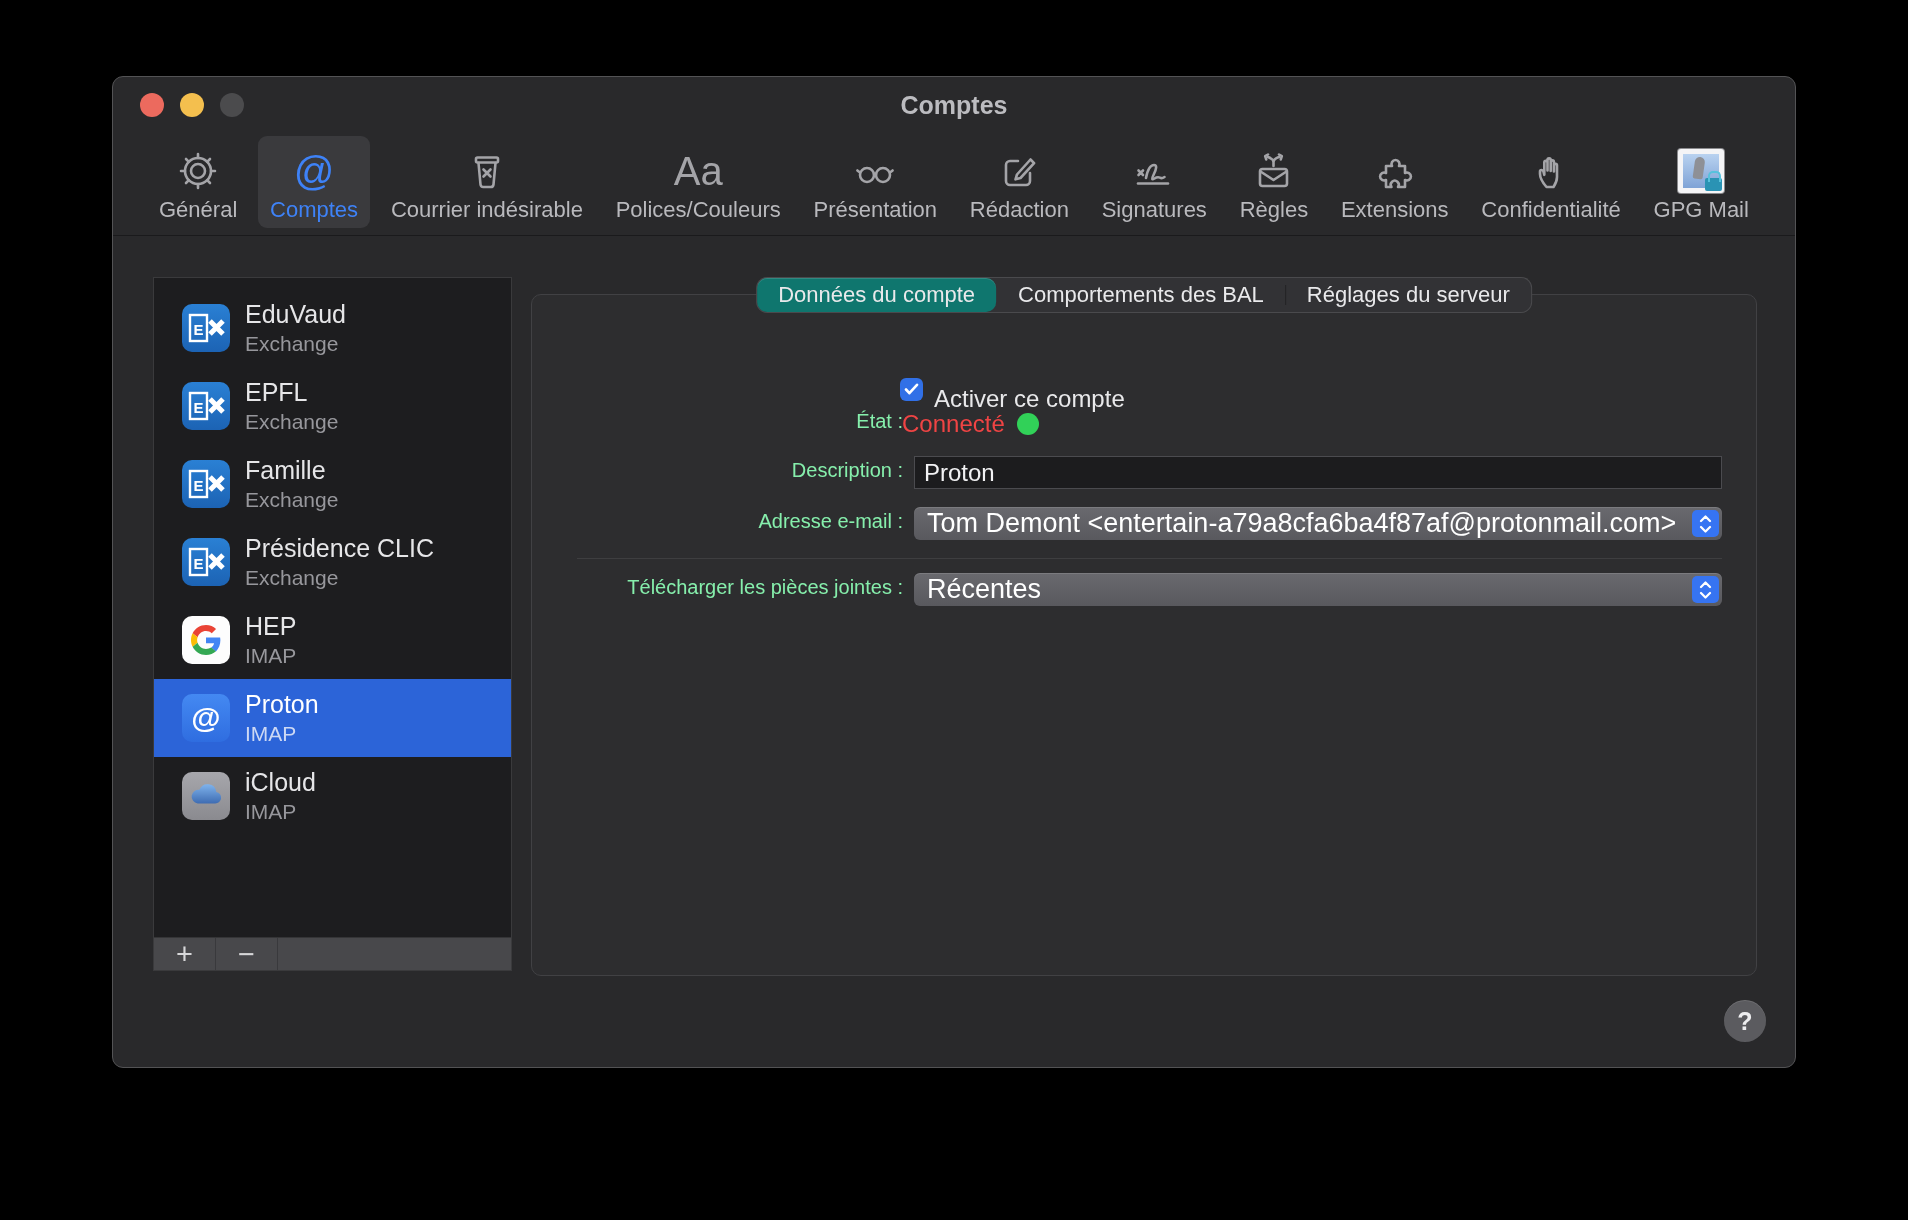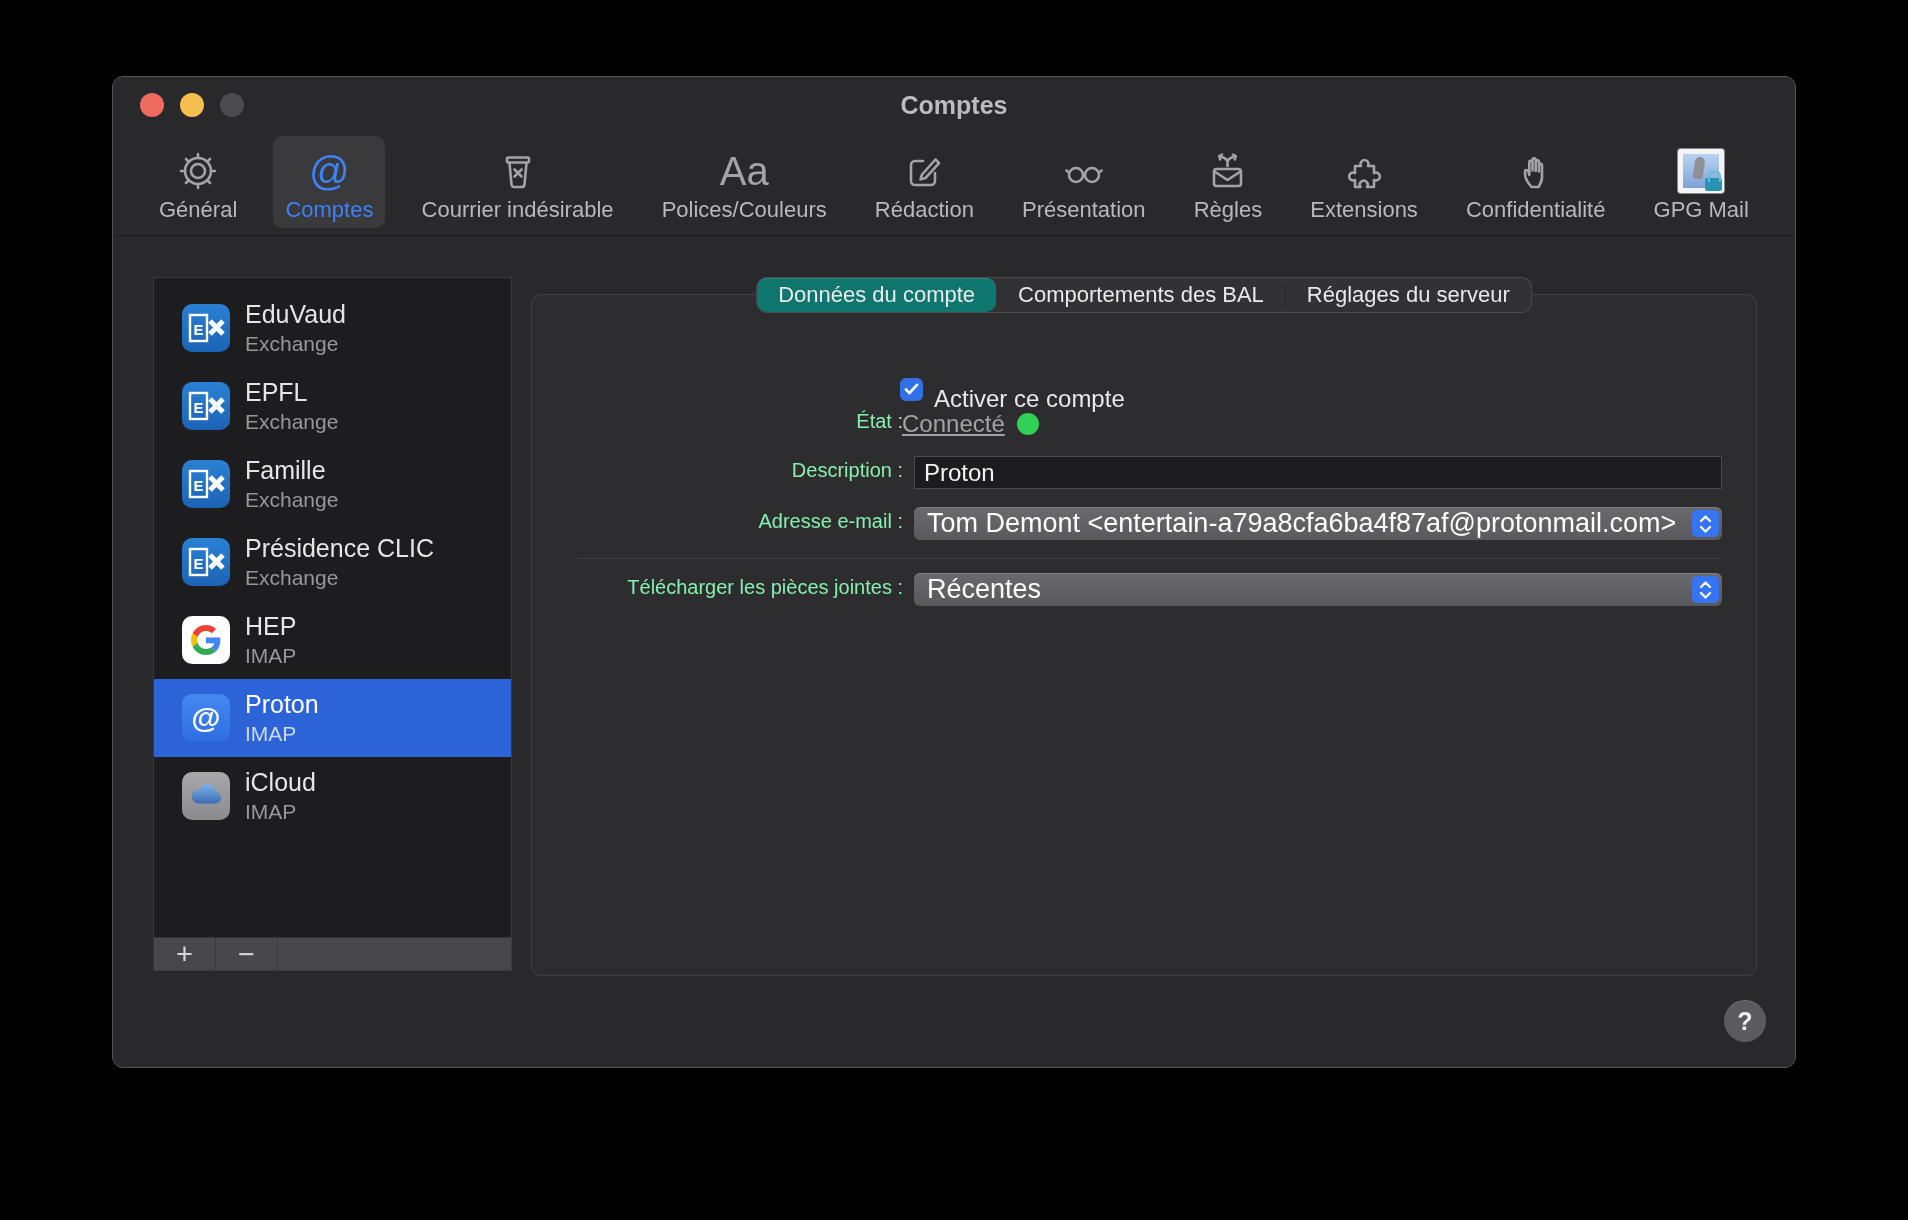--- a/index.html
+++ b/index.html
@@ -75,21 +75,21 @@
     height:34px; display:flex; align-items:stretch; background:#323235; border-radius:10px;
     box-shadow:0 0 0 1px #4a4a4d; }
   .seg { font-size:22px; color:#e9e9eb; padding:0 21px; display:flex; align-items:center;
     white-space:nowrap; border-radius:10px; }
   .seg.selected { background:#0f766e; box-shadow:inset 0 1px 0 rgba(255,255,255,.14); }
   .seg-div { width:1px; margin:7px 0; background:#232325; }
   .seg-div.hidden { background:transparent; }
 
   .prow { position:absolute; left:0; right:0; height:34px; display:block; }
   .flabel { position:absolute; right:853px; top:3px; font-size:20px; color:#86efac; white-space:nowrap; }
-  .fval { position:absolute; left:370px; top:3px; font-size:24px; color:#a3a3a3;text-decoration:underline; }
+  .fval { position:absolute; left:370px; top:3px; font-size:24px; color:#ef4444; }
 
   .checkrow { position:absolute; display:flex; align-items:center; gap:11px; }
   .checkbox { width:23px; height:23px; border-radius:6px; flex:0 0 auto;
     display:flex; align-items:center; justify-content:center; }
   .checkbox.checked { background:#3170e7; }
   .checkbox.unchecked { background:#5a5a5f; box-shadow:inset 0 0 0 1px #6b6b70; }
   .checklabel { font-size:24px; color:#e9e9eb; white-space:nowrap;margin-top:20px; }
 
   .dot { position:absolute; left:485px; top:6px; width:22px; height:22px; border-radius:50%; background:#31d158; }
 
@@ -158,39 +158,49 @@
 
     <div class="tb-item">
       <div class="tb-icon">
           <span class="glyph">Aa</span>
         </div>
       <div class="tb-label">Polices/Couleurs</div>
     </div>
 
     <div class="tb-item">
       <div class="tb-icon">
-        <svg class="oline" width="44" height="44" viewBox="0 0 44 44">
-          <path d="M33 24v8a4 4 0 0 1-4 4H13a4 4 0 0 1-4-4V16a4 4 0 0 1 4-4h8"></path>
-          <path d="M20 25.5 33.5 10.5l3.6 3.6L23.5 29l-5 1.3z"></path>
-        </svg>
-      </div>
-      <div class="tb-label">Rédaction</div>
-    </div>
-
-    <div class="tb-item">
-      <div class="tb-icon">
         <svg class="oline" width="46" height="44" viewBox="0 0 46 44">
           <circle cx="15" cy="26" r="7"></circle>
             <circle cx="31" cy="26" r="7"></circle>
           <path d="M22 25a3.2 2.4 0 0 1 2 0M8 23.5l-2.6-2M38 23.5l2.6-2"></path>
         </svg>
       </div>
       <div class="tb-label">Présentation</div>
     </div>
 
+    <div class="tb-item">
+      <div class="tb-icon">
+        <svg class="oline" width="44" height="44" viewBox="0 0 44 44">
+          <path d="M33 24v8a4 4 0 0 1-4 4H13a4 4 0 0 1-4-4V16a4 4 0 0 1 4-4h8"></path>
+          <path d="M20 25.5 33.5 10.5l3.6 3.6L23.5 29l-5 1.3z"></path>
+        </svg>
+      </div>
+      <div class="tb-label">Rédaction</div>
+    </div>
+
+    <div class="tb-item">
+      <div class="tb-icon">
+        <svg class="oline" width="44" height="44" viewBox="0 0 44 44">
+          <path d="M6.5 21.5l4.5 4.5M11 21.5 6.5 26"></path>
+          <path d="M14 29q2.5-13 8-13 4.5 0-.5 10-3 6 1 3.5 3-2 5.5-.8 2 1 4.5-.7"></path>
+          <path d="M6 34.5h30"></path>
+        </svg>
+      </div>
+      <div class="tb-label">Signatures</div>
+    </div>
 
     <div class="tb-item">
       <div class="tb-icon">
         <svg class="oline" width="44" height="44" viewBox="0 0 44 44">
           <rect x="8" y="20" width="27" height="17" rx="2.5"></rect>
           <path d="M8.5 22.5 21.5 31l13-8.5"></path>
           <path d="M21.5 17v-4q0-3-5.5-5M21.5 13q0-3 5.5-5"></path>
           <path d="M16 5.5l-2.8 1.7 1 3.2M27 5.5l2.8 1.7-1 3.2"></path>
         </svg>
       </div>

